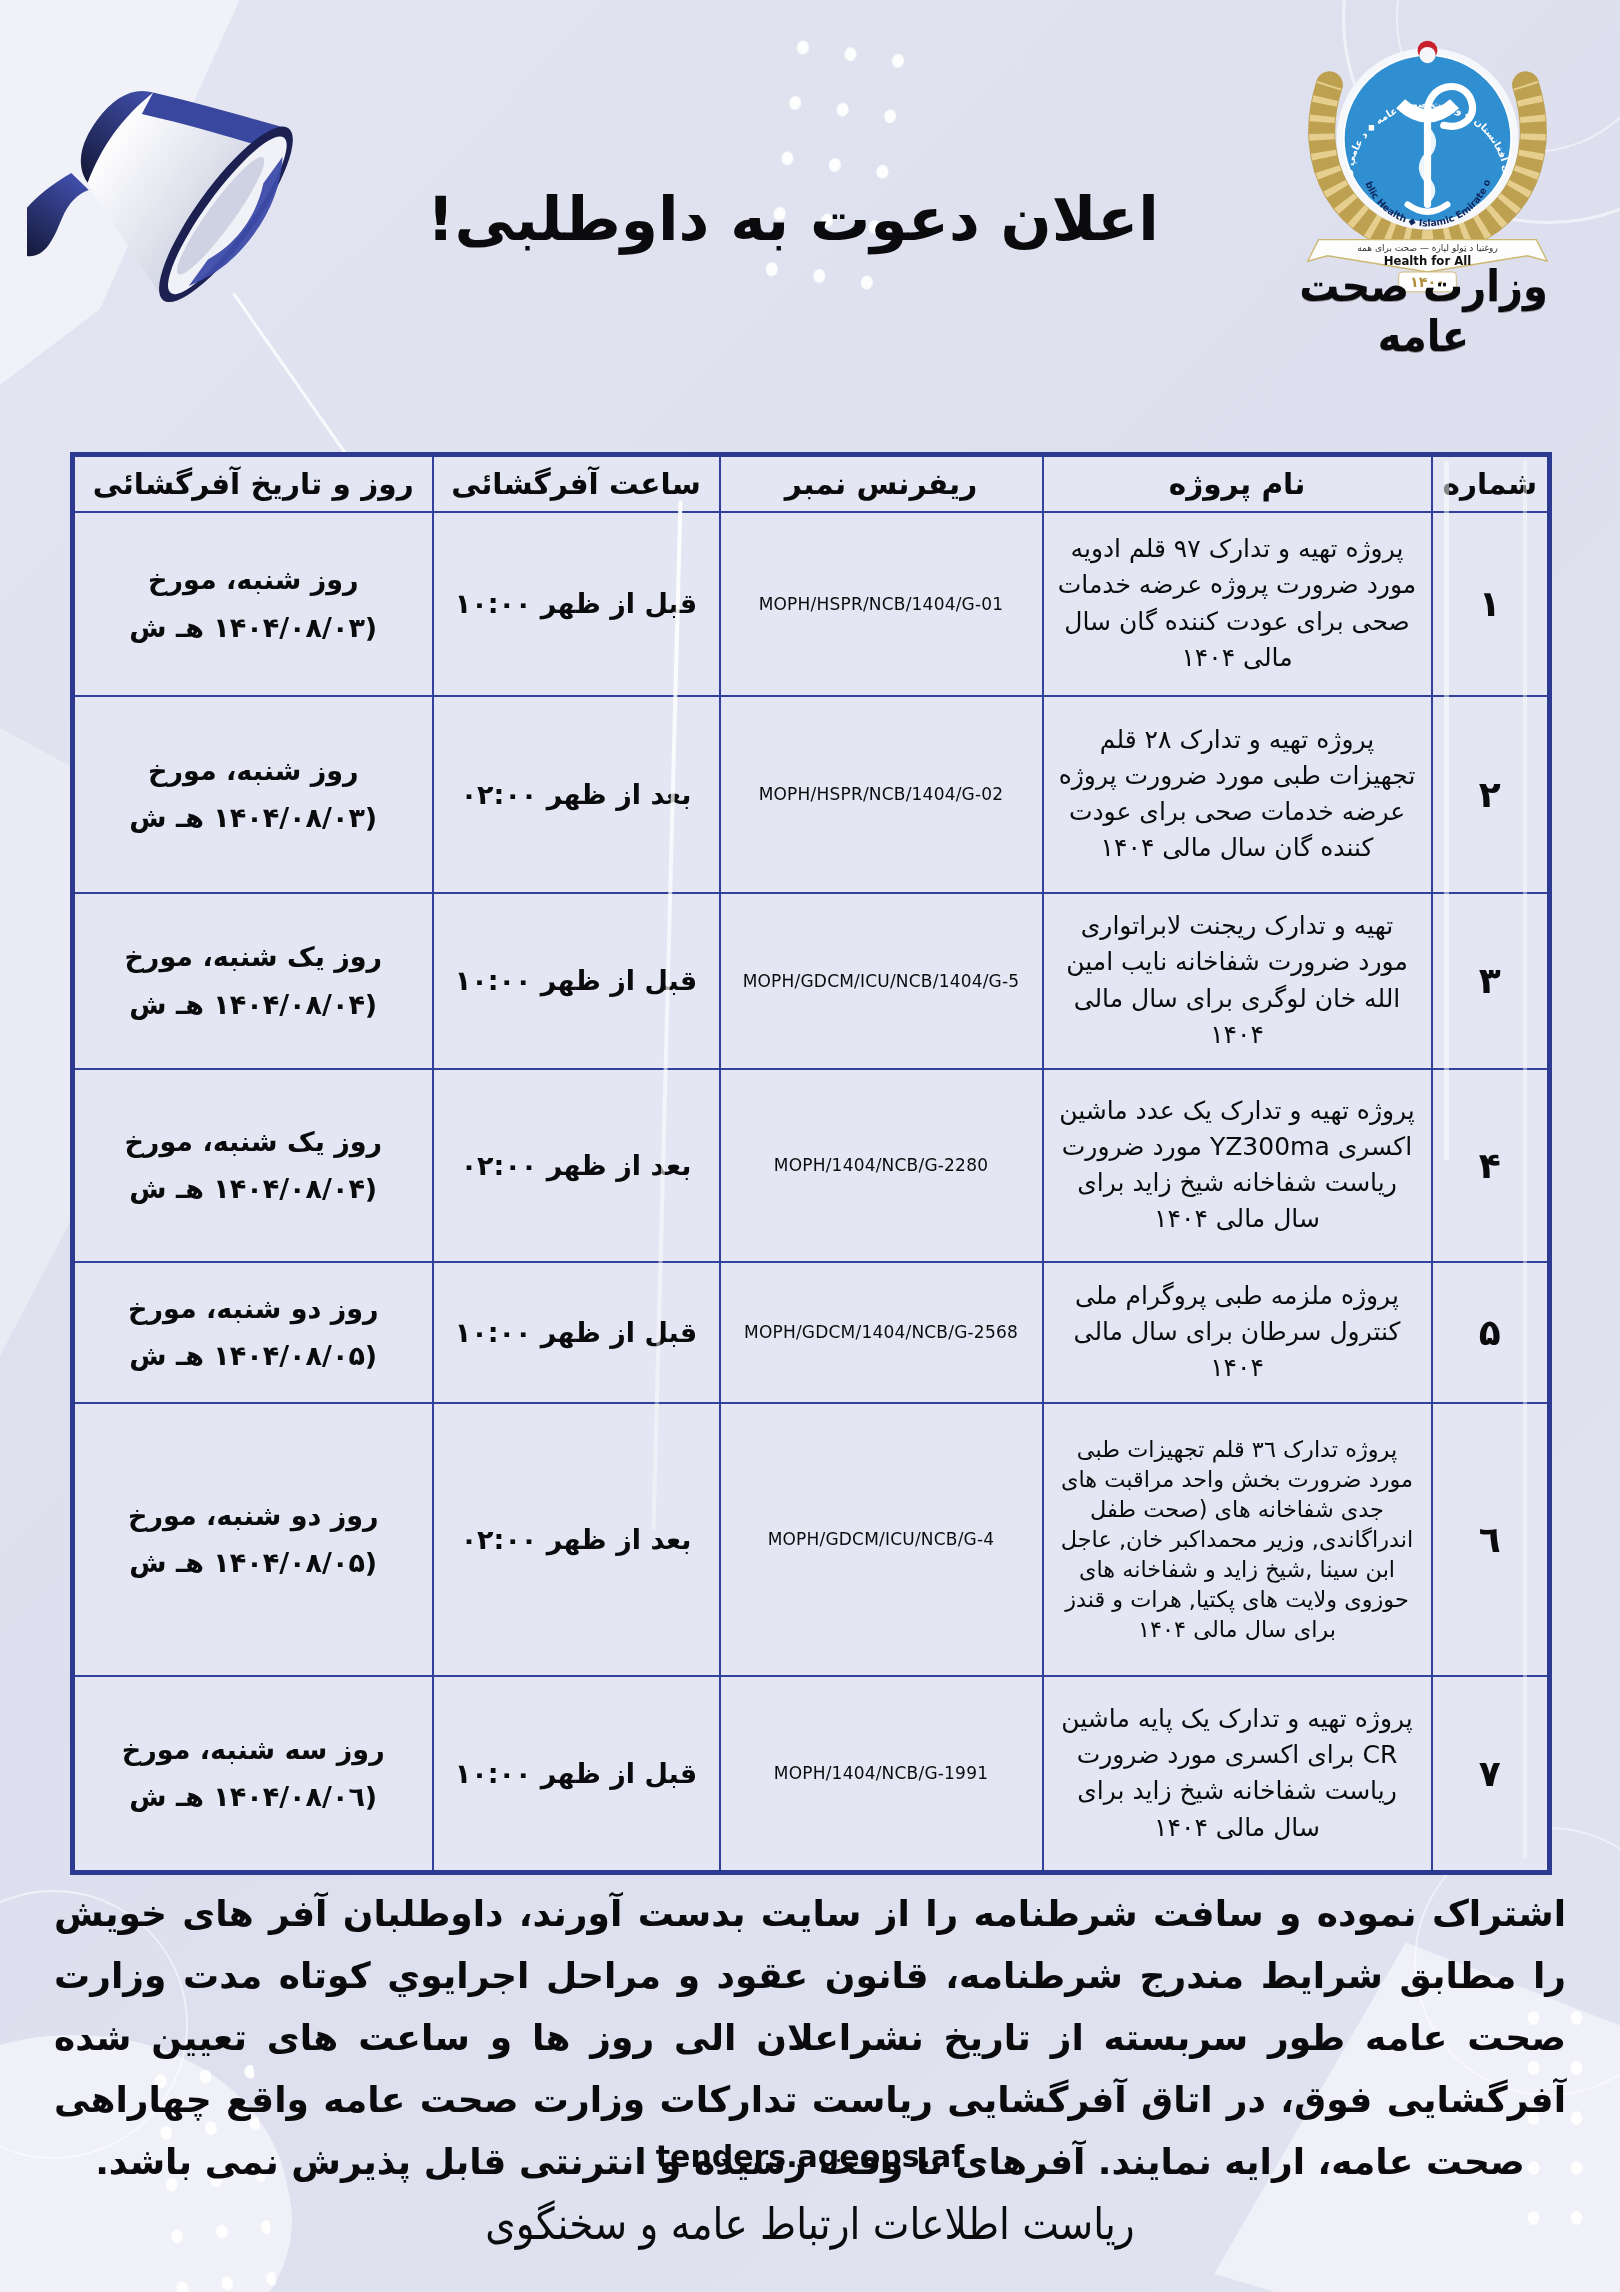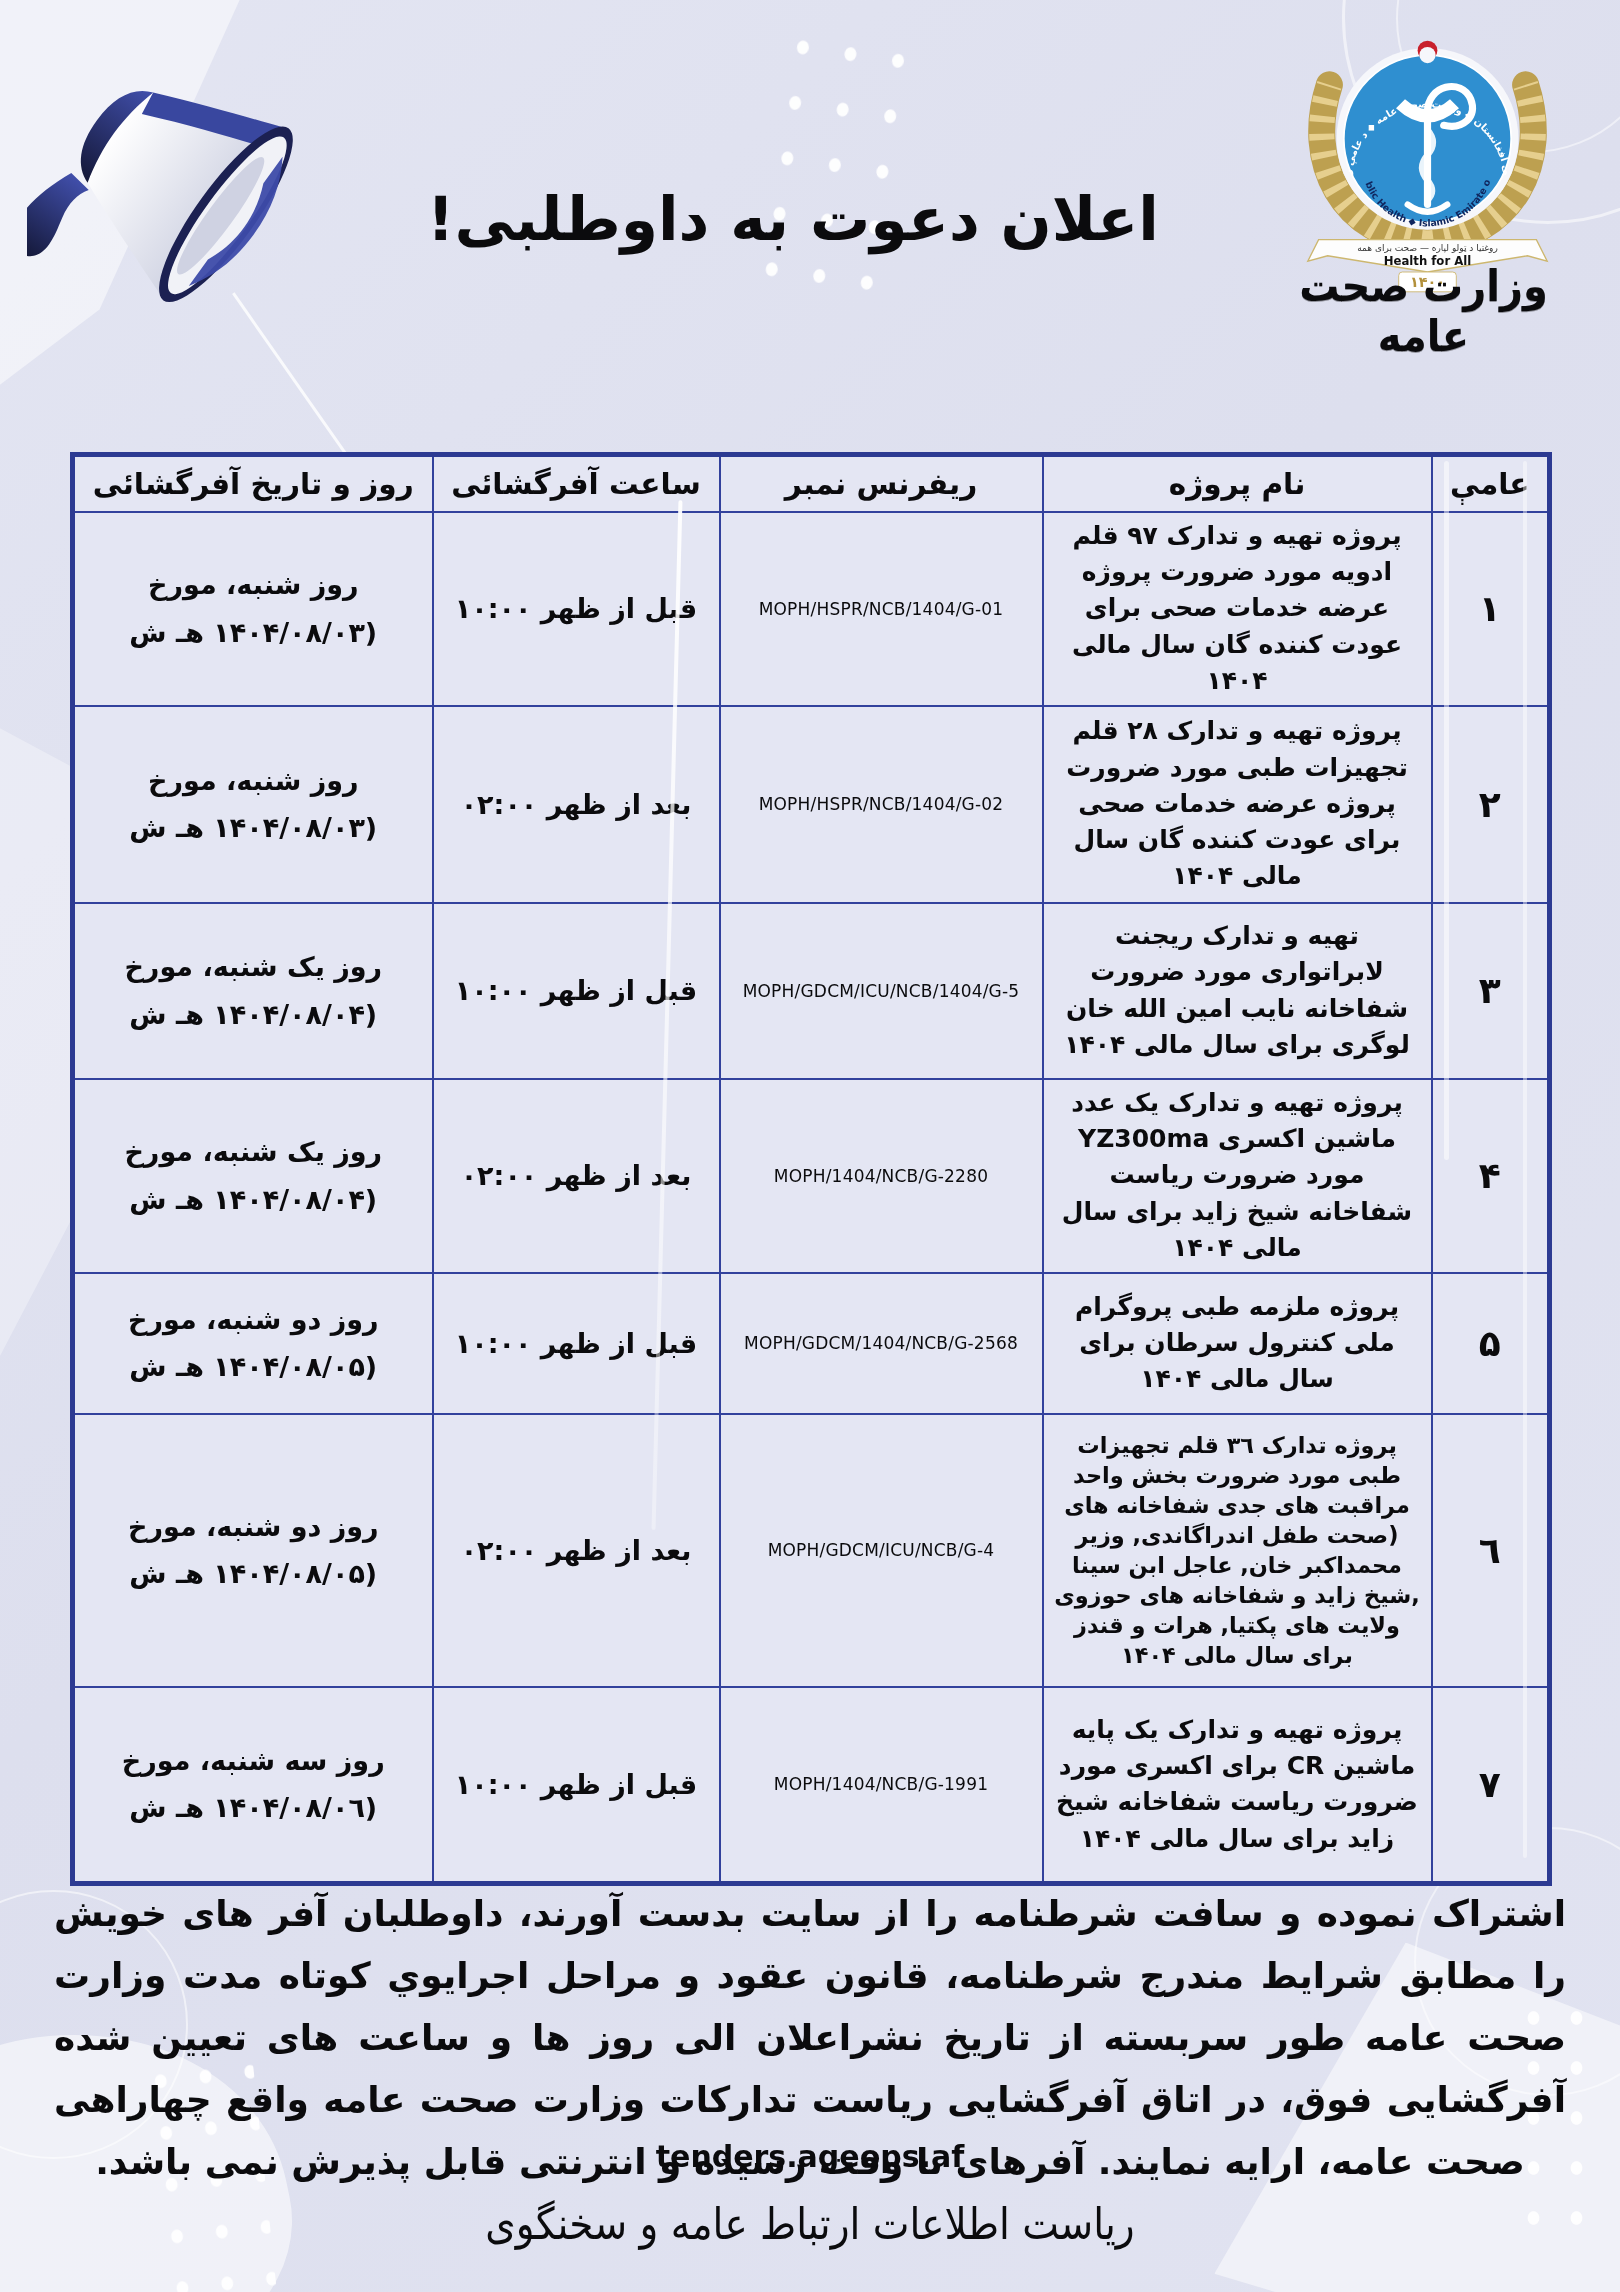--- a/index.html
+++ b/index.html
@@ -59,21 +59,21 @@
   table.tenders { border-collapse:collapse; table-layout:fixed; width:1477px;
     border:5.4px solid #2c3a92; }
   .tenders th, .tenders td {
     border:2.7px solid #32419c; background:#e4e6f3; vertical-align:middle;
     text-align:center; overflow:hidden;
   }
   .tenders th { height:57px; font-size:29.6px; font-weight:bold; }
   col.c-num  { width:118px; } col.c-name { width:389px; } col.c-ref { width:323px; }
   col.c-time { width:287px; } col.c-date { width:360px; }
   td.num  { font-size:36px; font-weight:bold; }
-  td.project { font-size:25px; font-weight:bold; line-height:1.45; padding:5.4px 10.7px; }
+  td.project { font-size:25px; font-weight:normal; line-height:1.45; padding:5.4px 10.7px; }
   td.ref  { direction:ltr; font-size:17px; font-weight:normal; letter-spacing:0.2px; padding:0 20px; }
   td.time { font-size:27px; font-weight:bold; }
   td.date { font-size:27px; font-weight:bold; line-height:1.75; }
   tr.row-1 { height:184px; } tr.row-2 { height:197px; } tr.row-3 { height:176px; }
   tr.row-4 { height:193px; } tr.row-5 { height:141px; } tr.row-6 { height:273px; }
   tr.row-7 { height:197px; }
   tr.row-6 td.project { font-size:22.4px; line-height:1.34; }
 
   
   .footer-par {
@@ -175,21 +175,21 @@
     <table class="tenders" dir="rtl">
       <colgroup>
         <col class="c-num">
           <col class="c-name">
           <col class="c-ref">
           <col class="c-time">
           <col class="c-date">
       </colgroup>
       <thead>
         <tr>
-          <th>عامې</th>
+          <th>شماره</th>
           <th>نام پروژه</th>
           <th>ریفرنس نمبر</th>
           <th>ساعت آفرگشائی</th>
           <th>روز و تاریخ آفرگشائی</th>
         </tr>
       </thead>
       <tbody>
         <tr class="row-1">
           <td class="num">۱</td>
           <td class="project">پروژه تهیه و تدارک ۹۷ قلم ادویه مورد ضرورت پروژه عرضه خدمات صحی برای عودت کننده گان سال مالی ۱۴۰۴</td>

